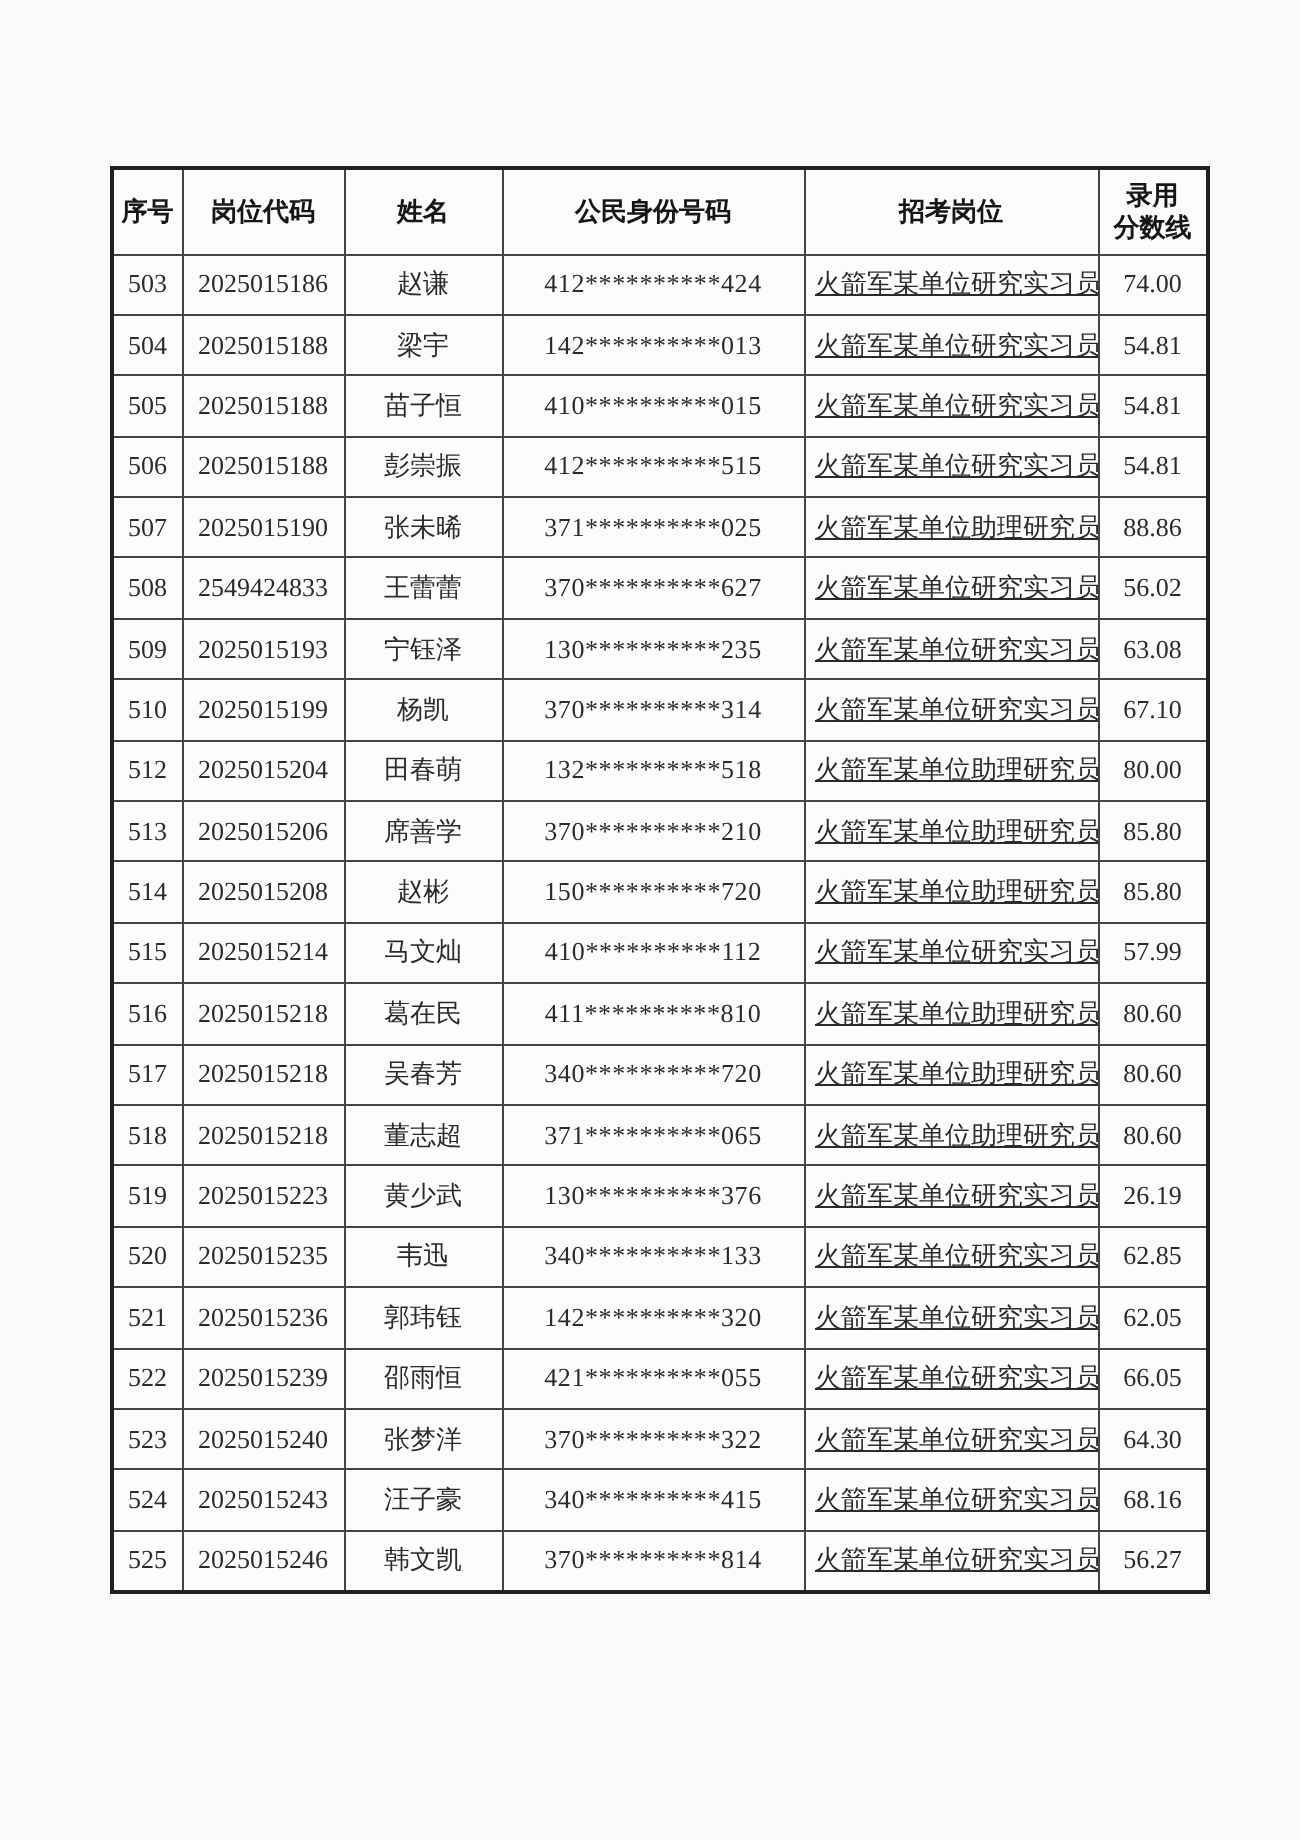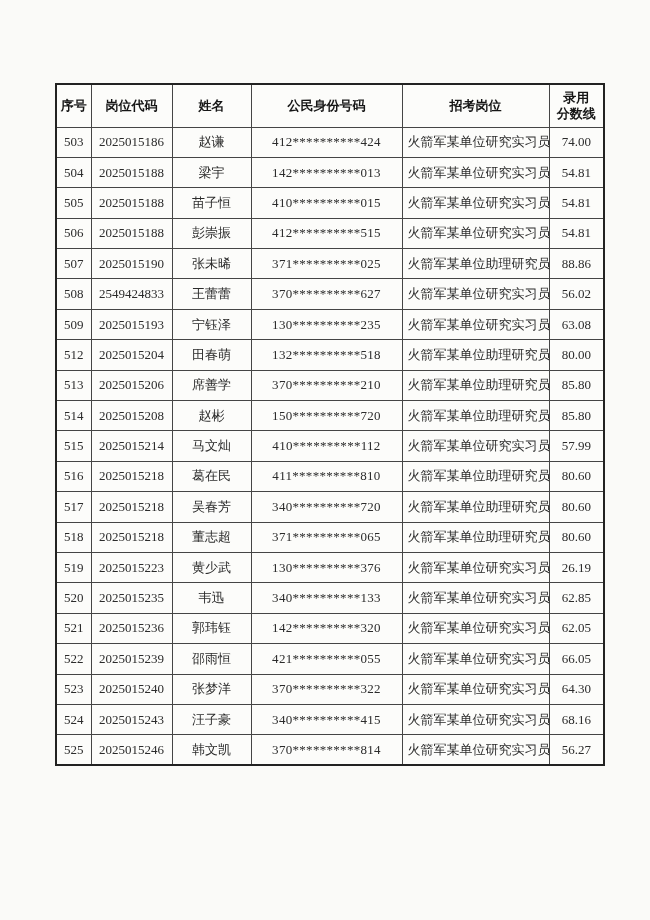--- a/index.html
+++ b/index.html
@@ -41,20 +41,21 @@
     font-weight:700;
     color:#161616;
     line-height:1.25;
   }
   th.wrap { white-space:pre-line; }
   td { height:30.4px; color:#2b2b2b; }
   td.post {
     text-align:center;
     padding-left:5px;
     letter-spacing:0px;
+    text-decoration:underline;
   }
   td.id-num { letter-spacing:0.3px;text-align:center; }
   .footer {
     position:absolute; left:0; top:860px; width:650px;
     font-size:12px;
     color:#333;
     letter-spacing:1px;
   }
 </style>
 </head>
@@ -133,20 +134,28 @@
     </tr>
         <tr>
       <td>509</td>
       <td>2025015193</td>
       <td>宁钰泽</td>
       <td class="id-num">130**********235</td>
       <td class="post">火箭军某单位研究实习员</td>
       <td>63.08</td>
     </tr>
         <tr>
+      <td>510</td>
+      <td>2025015199</td>
+      <td>杨凯</td>
+      <td class="id-num">370**********314</td>
+      <td class="post">火箭军某单位研究实习员</td>
+      <td>67.10</td>
+    </tr>
+        <tr>
       <td>512</td>
       <td>2025015204</td>
       <td>田春萌</td>
       <td class="id-num">132**********518</td>
       <td class="post">火箭军某单位助理研究员</td>
       <td>80.00</td>
     </tr>
         <tr>
       <td>513</td>
       <td>2025015206</td>

